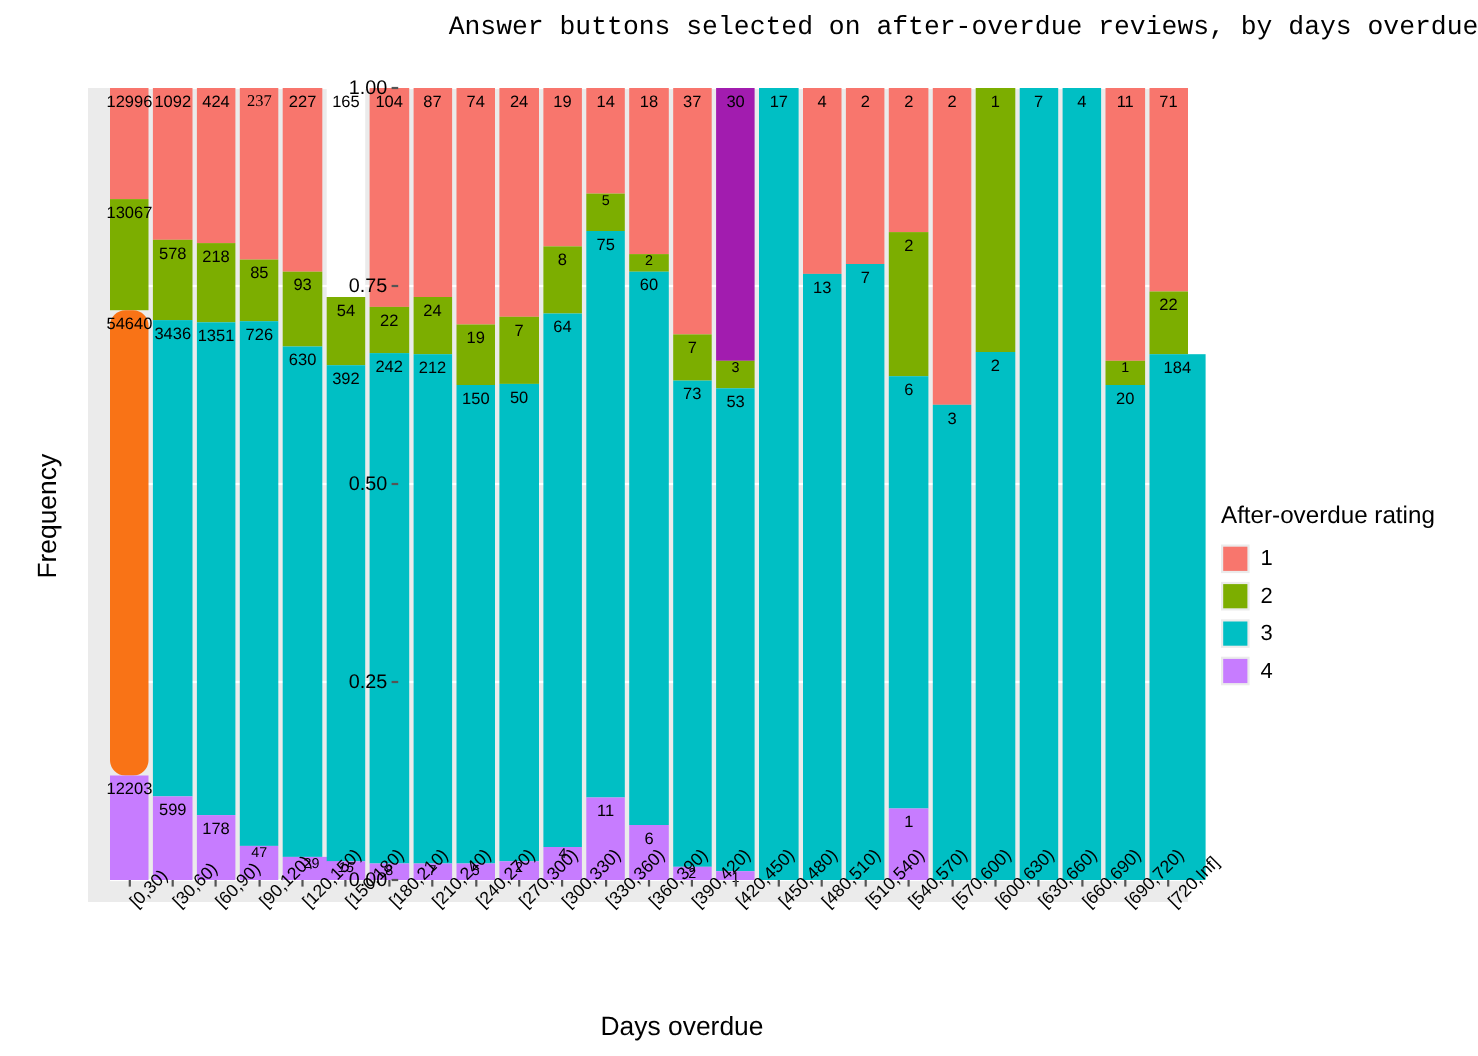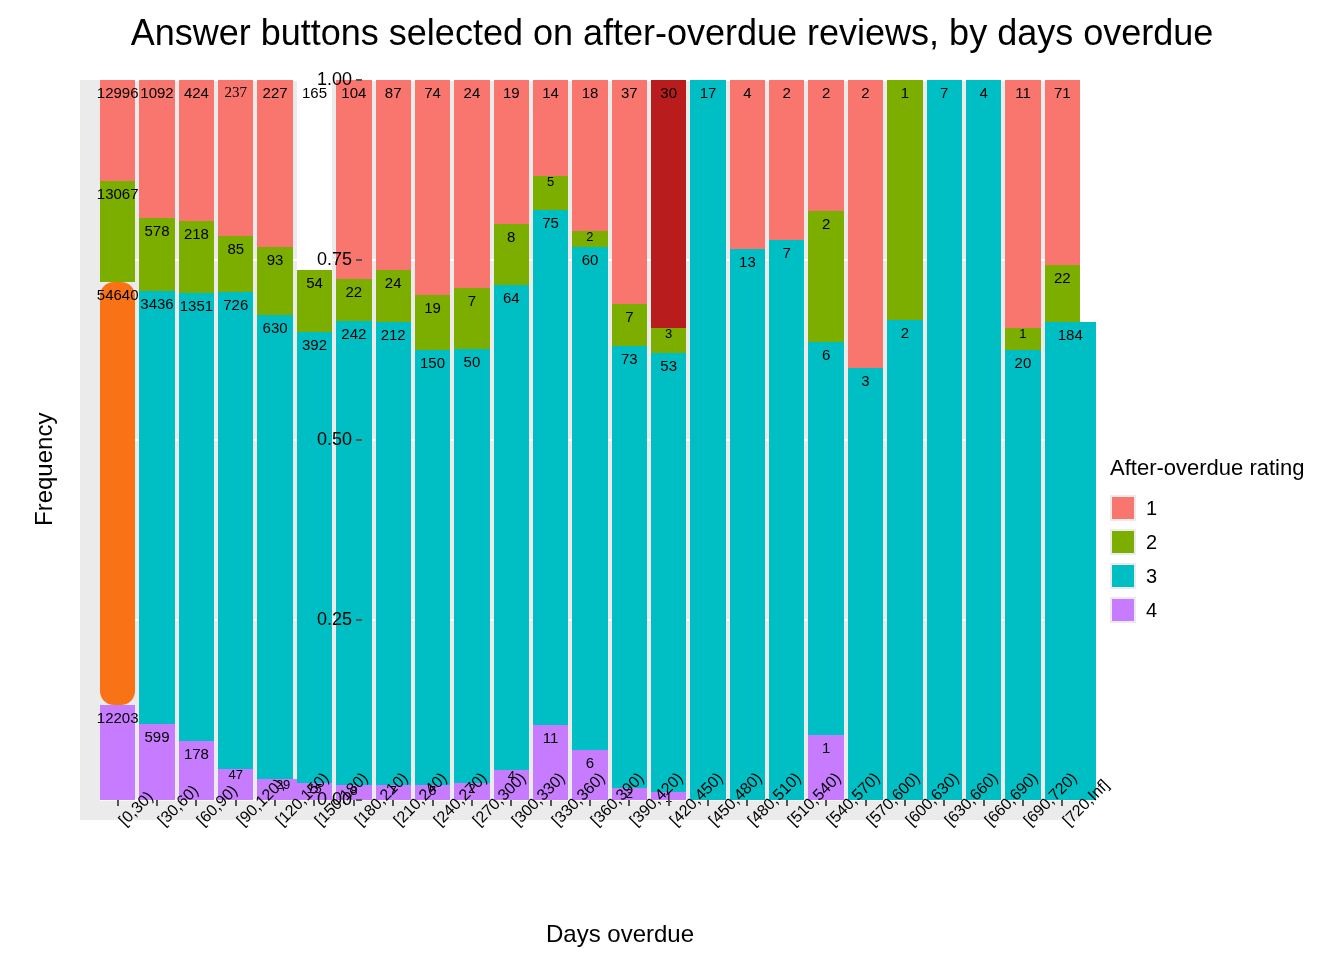--- a/index.html
+++ b/index.html
@@ -1,17 +1,17 @@
 <!DOCTYPE html>
 <html><head>
 <meta charset="utf-8">
 <style>
   html,body{margin:0;padding:0;font-family:Arial,Helvetica,sans-serif;color:#000;}
   #wrap{position:relative;width:1344px;height:960px;background:#fff;}
-  #title{position:absolute;left:0;right:0;top:12px;text-align:center;font-size:36px;}
+  #title{position:absolute;left:0;right:0;top:12px;text-align:right;font-size:24px;font-family:Liberation Mono, monospace;}
   #ylab{position:absolute;left:10px;top:50%;transform:translate(0,-50%) rotate(-90deg);transform-origin:left top;font-size:24px;white-space:nowrap;}
   
   #ylab{left:30px;top:540px;}
   #xlab{position:absolute;left:0;width:1080px;top:920px;text-align:center;font-size:24px;margin-left:80px;}
   .panel-bg{position:absolute;background:#ebebeb;}
   #plot{position:absolute;left:100px;top:80px;width:980px;height:720px;background:#ebebeb;}
   .ytick-line{position:absolute;left:0;right:0;height:2px;background:#fff;}
   .ytick-lab{position:absolute;right:992px;font-size:18px;text-align:right;width:60px;}
   .ytick-mark{position:absolute;width:6px;height:2px;background:#555;right:982px;}
   #bars{position:absolute;left:0;top:0;right:0;bottom:0;display:flex;gap:4px;align-items:flex-end;}
@@ -237,21 +237,21 @@
             <div class="seg-lab">7</div>
           </div>
           <div class="seg" style="height: 61.3445%; background: rgb(0, 191, 196);">
             <div class="seg-lab">73</div>
           </div>
           <div class="seg" style="height: 1.68067%; background: rgb(199, 124, 255);">
             <div class="seg-lab" style="top: -2px; font-size: 13px;">2</div>
           </div>
         </div>
         <div class="bar-col">
-          <div class="seg" style="height: 34.4828%; background: #b91c1c;">
+          <div class="seg" style="height: 34.4828%; background: #a21caf;">
             <div class="seg-lab">30</div>
           </div>
           <div class="seg" style="height: 3.44828%; background: rgb(124, 174, 0);">
             <div class="seg-lab" style="top: -2px; font-size: 13px;">3</div>
           </div>
           <div class="seg" style="height: 60.9195%; background: rgb(0, 191, 196);">
             <div class="seg-lab">53</div>
           </div>
           <div class="seg" style="height: 1.14943%; background: rgb(199, 124, 255);">
             <div class="seg-lab" style="top: -2px; font-size: 13px;">1</div>

